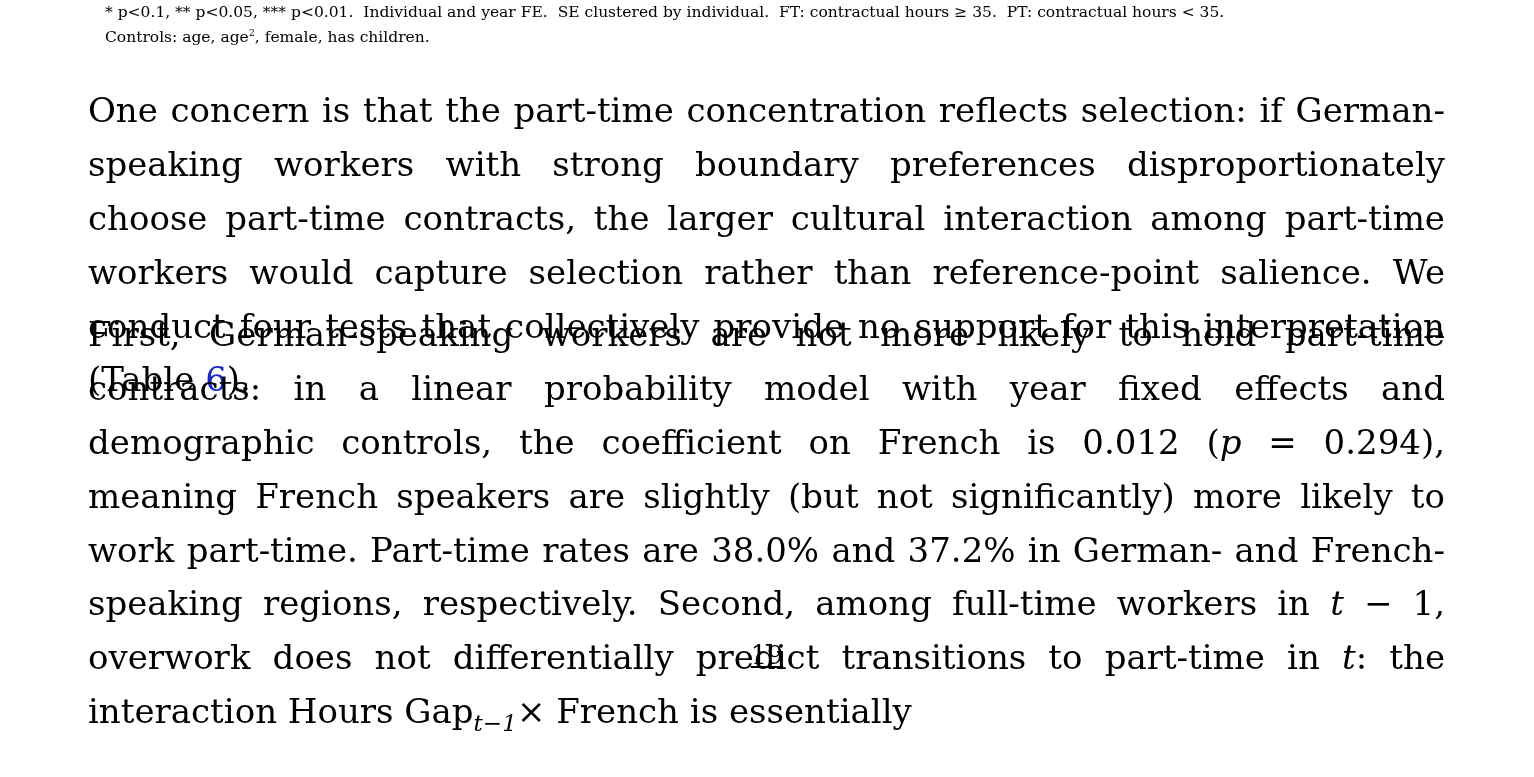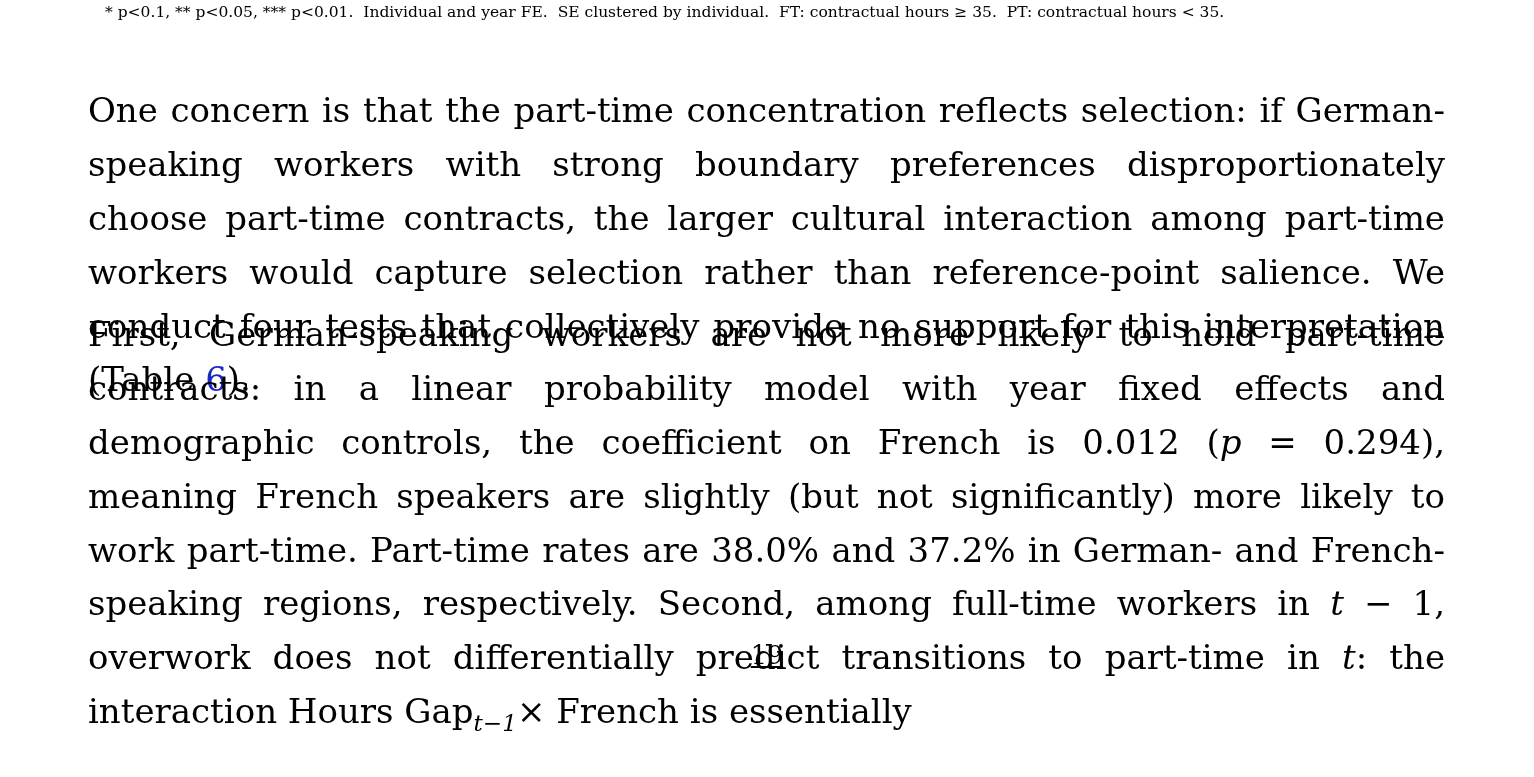--- a/index.html
+++ b/index.html
@@ -80,20 +80,21 @@
   
   .para p:last-child { text-align: justify; }
 </style>
 </head>
 <body>
 
 <div class="page">
 
   <div class="tablenotes">
     <div class="note-line"><span>* p&lt;0.1, ** p&lt;0.05, *** p&lt;0.01.</span><span class="gap"></span><span>Individual and year FE.</span><span class="gap"></span><span>SE clustered by individual.</span><span class="gap"></span><span>FT: contractual hours ≥ 35.</span><span class="gap"></span><span>PT: contractual hours &lt; 35.</span></div>
+    <div class="note-line"><span>Controls: age, age</span><sup>2</sup><span>, female, has children.</span></div>
   </div>
 
   <div class="body-text para" id="para1">
     <p><span>One concern is that the part-time concentration reflects selection: if German-speaking workers with strong boundary preferences disproportionately choose part-time contracts, the larger cultural interaction among part-time workers would capture selection rather than reference-point salience. We conduct four tests that collectively provide no support for this interpretation (Table </span><a class="link" href="#">6</a><span>).</span></p>
   </div>
 
   <div class="body-text para" id="para2">
     <p><span>First, German-speaking workers are not more likely to hold part-time contracts: in a linear probability model with year fixed effects and demographic controls, the coefficient on French is 0.012 (</span><span class="mathit">p</span><span> = 0.294), meaning French speakers are slightly (but not significantly) more likely to work part-time. Part-time rates are 38.0% and 37.2% in German- and French-speaking regions, respectively. Second, among full-time workers in </span><span class="mathit">t</span><span> − 1, overwork does not differentially predict transitions to part-time in </span><span class="mathit">t</span><span>: the interaction Hours Gap</span><sub class="mathit">t−1</sub><span>× French is essentially</span></p>
   </div>
 

